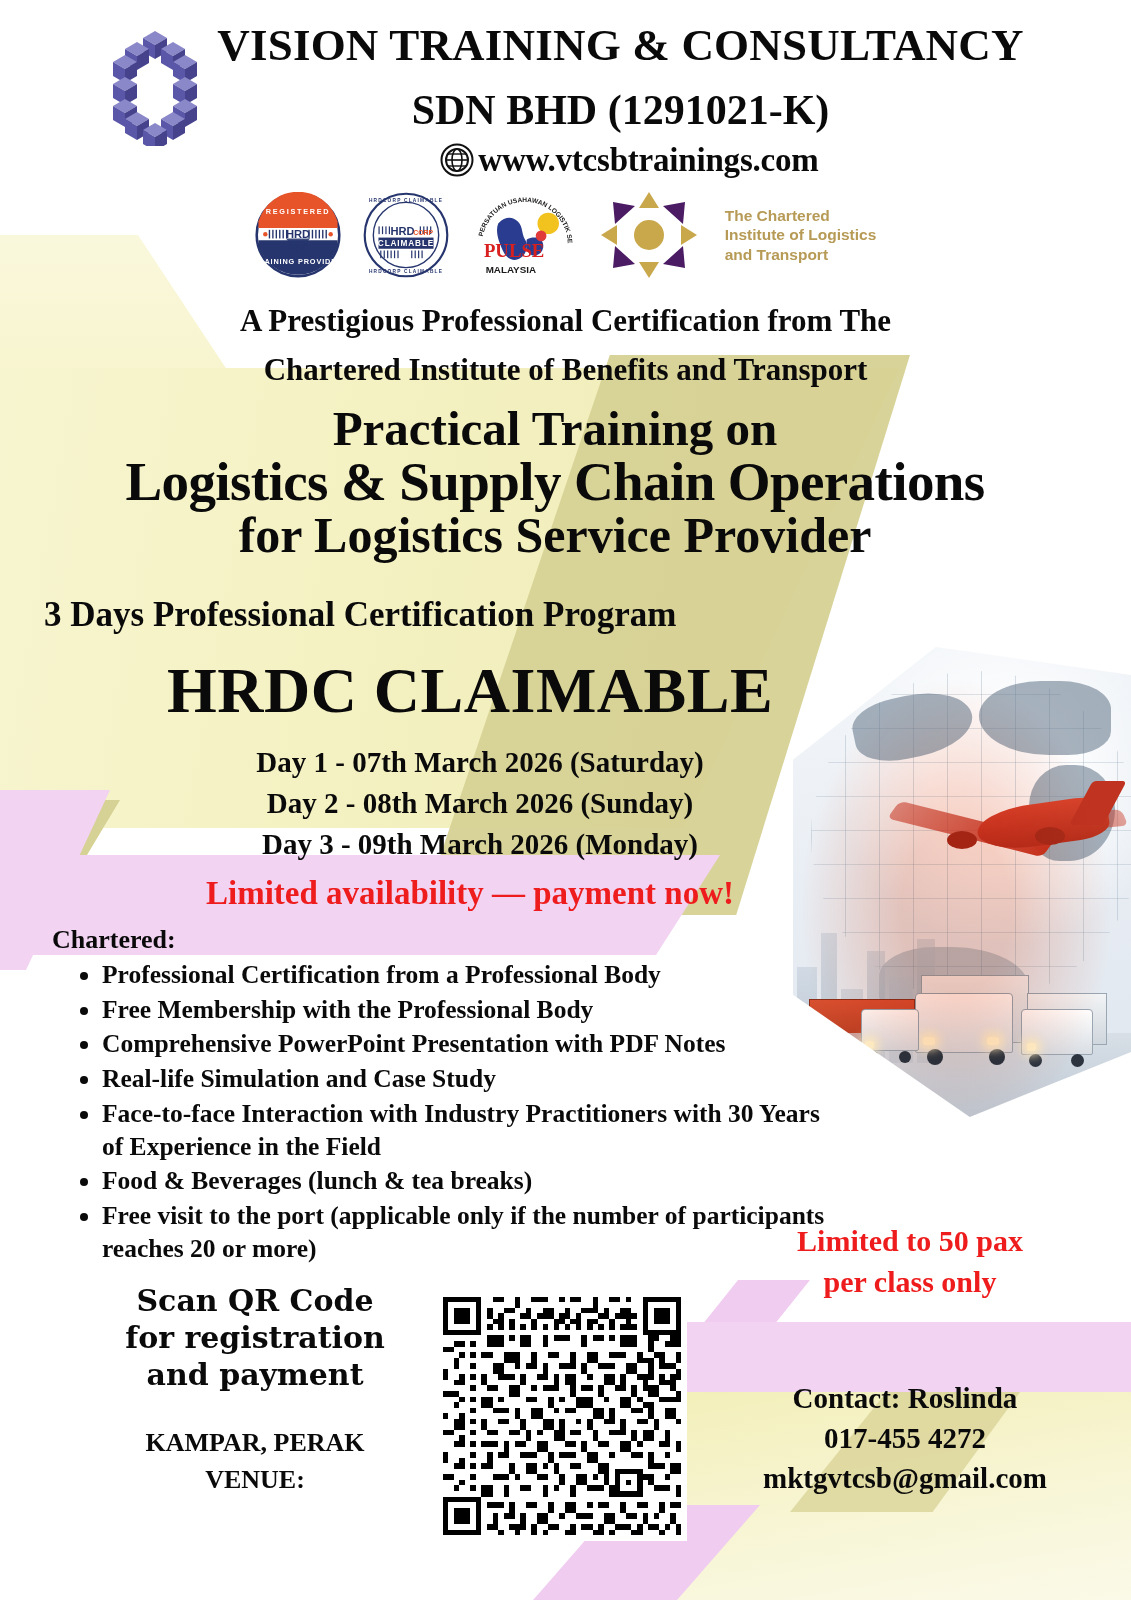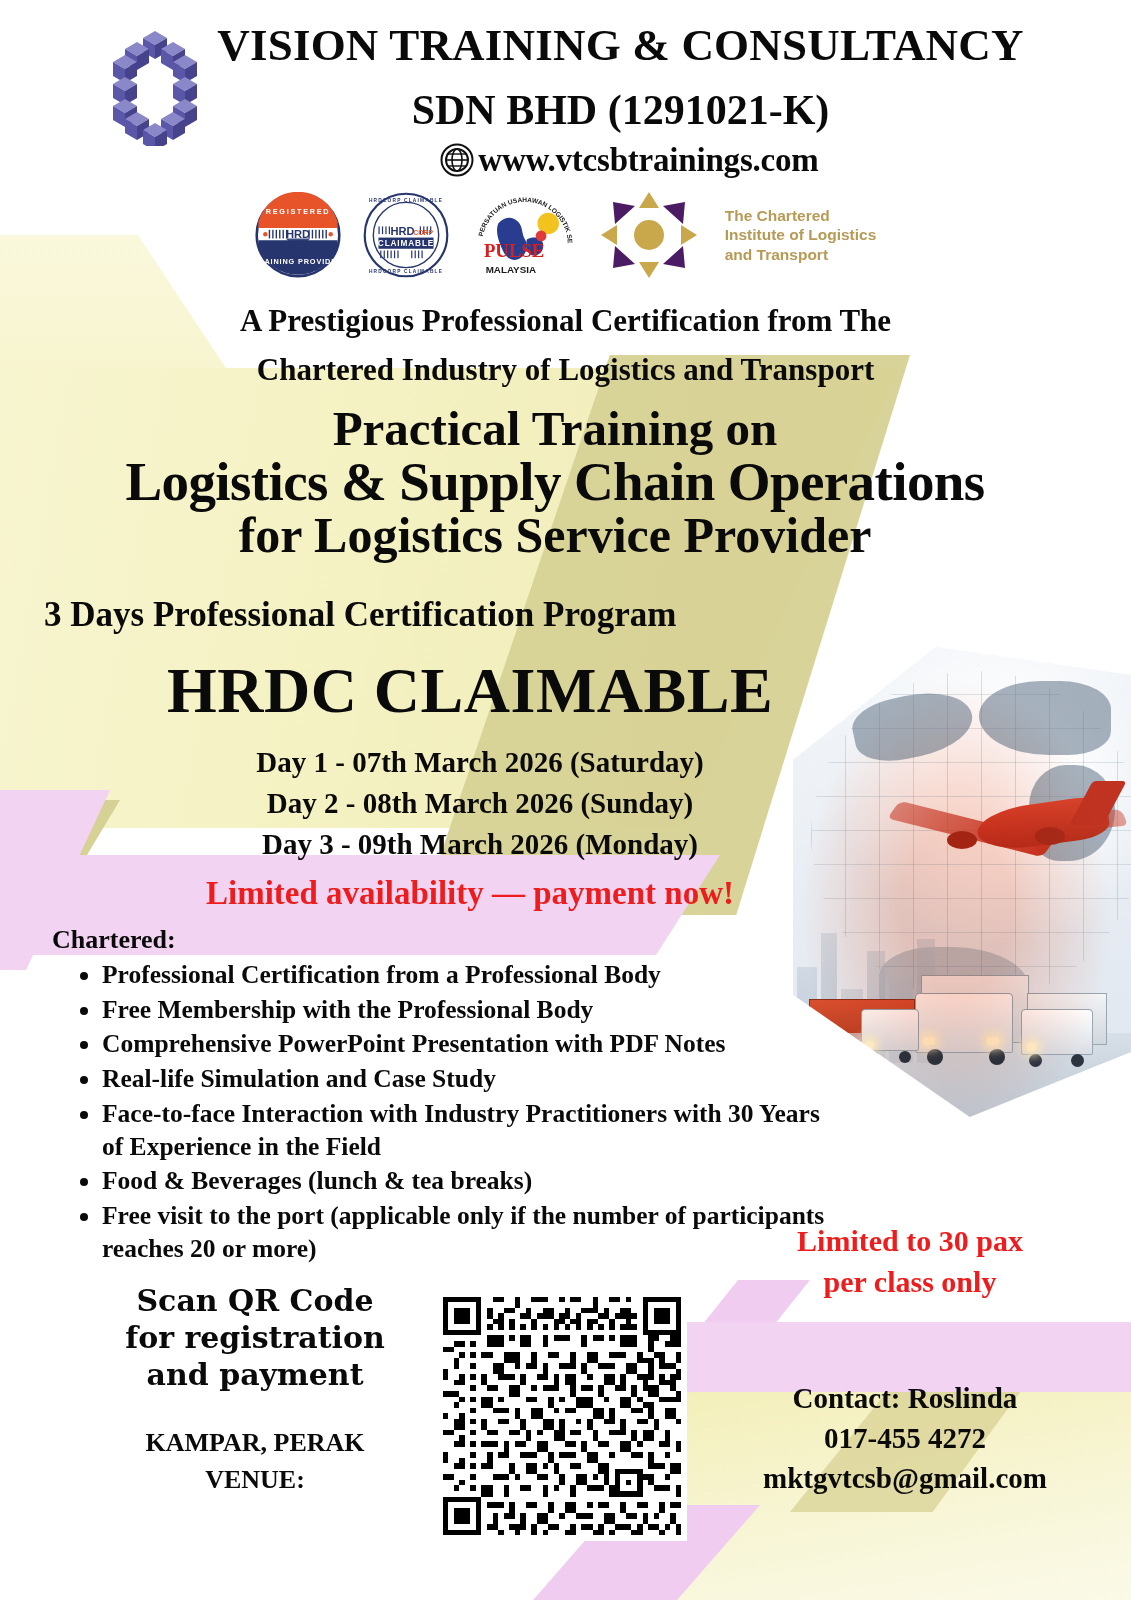--- a/index.html
+++ b/index.html
@@ -548,21 +548,21 @@
           <polygon points="84,76 62,72 82,54" fill="#4b1c63"></polygon>
         </svg>
         <div class="cilt-text">The Chartered
 Institute of Logistics
 and Transport</div>
       </div>
     </div>
 
     <div class="subtitle">
       <div>A Prestigious Professional Certification from The</div>
-      <div>Chartered Industry of Logistics and Transport</div>
+      <div>Chartered Institute of Benefits and Transport</div>
     </div>
 
     <div class="title-main">
       <div class="title-l1">Practical Training on</div>
       <div class="title-l2">Logistics &amp; Supply Chain Operations</div>
       <div class="title-l3">for Logistics Service Provider</div>
     </div>
 
     <div class="program-line">3 Days Professional Certification Program</div>
     <div class="hrdc-claim">HRDC CLAIMABLE</div>
@@ -638,21 +638,21 @@
         <path d="M10 33h3v1h-3zM14 33h1v1h-1zM18 33h2v1h-2zM22 33h1v2h-1zM25 33h2v2h-2zM28 33h1v1h-1zM30 33h1v2h-1zM38 33h1v2h-1zM41 33h1v1h-1z"></path>
         <path d="M8 35h2v2h-2zM12 35h1v2h-1zM15 35h2v1h-2zM19 35h1v2h-1zM21 35h1v1h-1zM24 35h1v2h-1zM27 35h3v1h-3zM31 35h1v2h-1zM39 35h3v1h-3zM43 35h1v2h-1z"></path>
         <path d="M9 38h3v1h-3zM13 38h1v2h-1zM16 38h2v1h-2zM20 38h1v2h-1zM23 38h2v2h-2zM27 38h1v1h-1zM29 38h2v1h-2zM33 38h1v2h-1zM36 38h2v1h-2zM40 38h1v2h-1zM42 38h2v1h-2z"></path>
         <path d="M10 40h1v2h-1zM12 40h2v1h-2zM15 40h1v2h-1zM18 40h2v2h-2zM22 40h1v1h-1zM25 40h3v1h-3zM30 40h2v2h-2zM34 40h2v1h-2zM37 40h1v2h-1zM39 40h1v1h-1zM42 40h1v2h-1z"></path>
         <path d="M9 42h2v1h-2zM13 42h3v1h-3zM17 42h1v2h-1zM20 42h2v1h-2zM24 42h1v2h-1zM26 42h2v1h-2zM29 42h1v1h-1zM32 42h3v1h-3zM36 42h1v2h-1zM38 42h2v1h-2zM41 42h1v1h-1zM43 42h1v2h-1z"></path>
         <path d="M11 43h1v1h-1zM14 43h1v1h-1zM19 43h1v1h-1zM23 43h1v1h-1zM28 43h2v1h-2zM31 43h1v1h-1zM35 43h1v1h-1zM40 43h1v1h-1z"></path>
         <path d="M38 9h1v2h-1zM41 9h2v1h-2zM37 12h2v1h-2zM40 12h1v2h-1zM43 14h1v2h-1zM37 16h1v2h-1zM41 16h2v1h-2zM39 18h1v1h-1zM43 18h1v2h-1zM37 20h2v1h-2zM42 21h1v2h-1zM37 33h1v1h-1zM43 31h1v1h-1z"></path>
       </g>
     </svg>
 
-    <div class="limited-pax" style="white-space:pre-line;">Limited to 30 pax
+    <div class="limited-pax" style="white-space:pre-line;">Limited to 50 pax
 per class only</div>
 
     <div class="contact-block">
       <div>Contact: Roslinda</div>
       <div>017-455 4272</div>
       <div>mktgvtcsb@gmail.com</div>
     </div>
 
   </div>
 </div>

